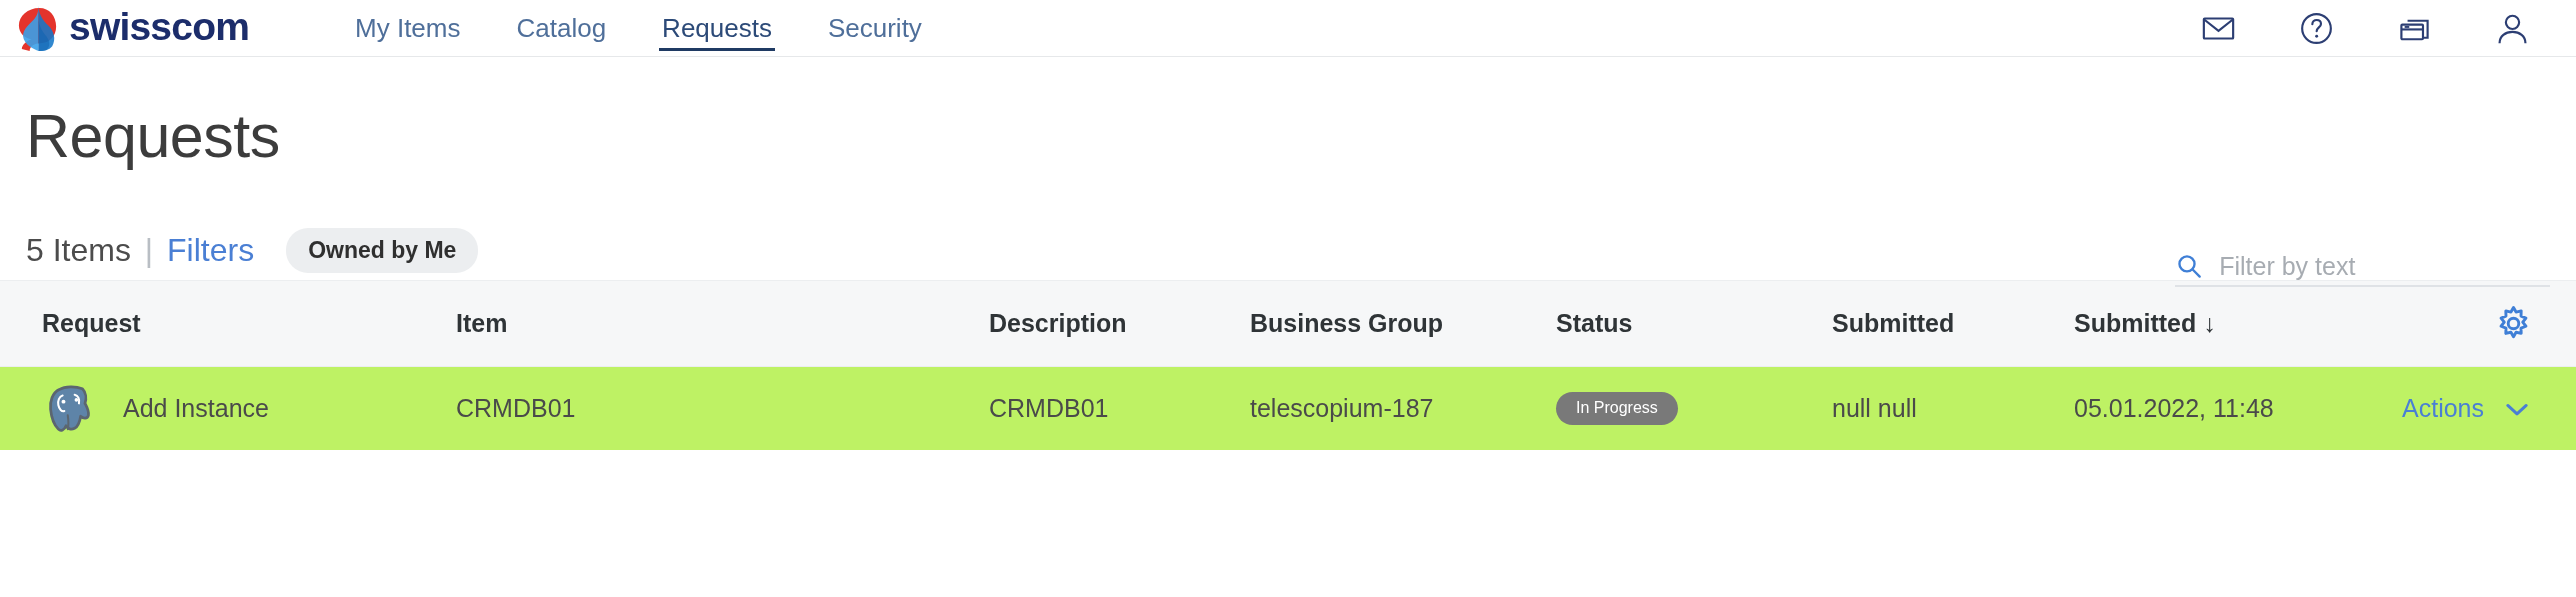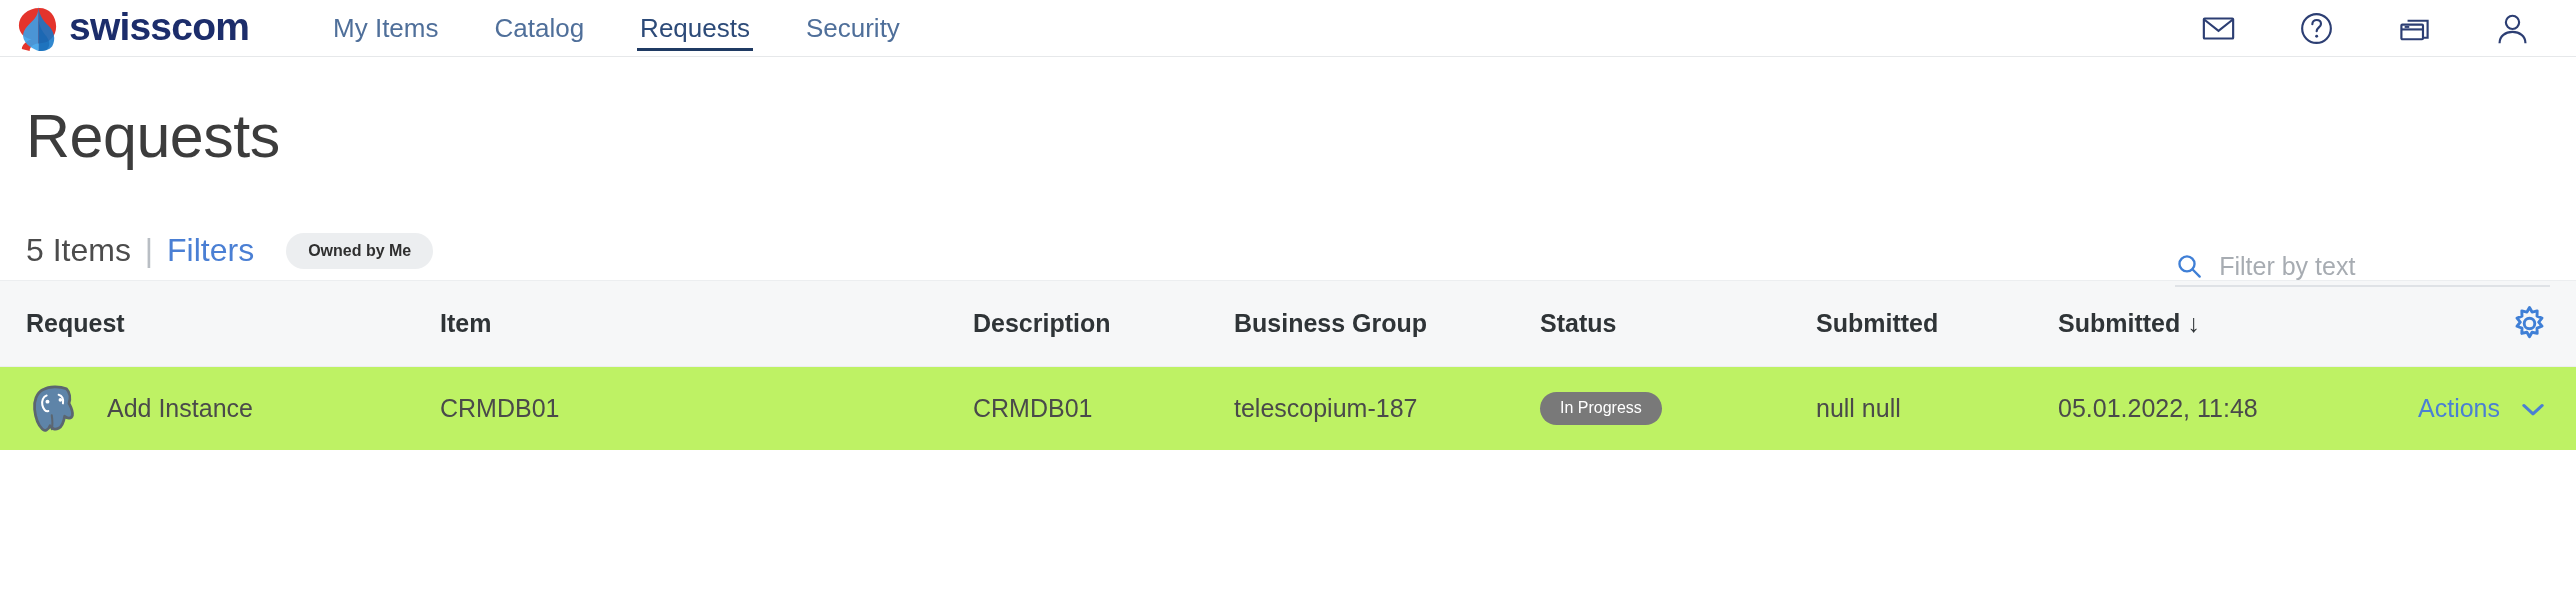--- a/index.html
+++ b/index.html
@@ -34,21 +34,21 @@
     color: #1c2d6b;
     letter-spacing: -0.8px;
     line-height: 1;
     padding-bottom: 3px;
   }
 
   .mainnav {
     display: flex;
     align-items: center;
     gap: 56px;
-    margin-left: 84px;
+    margin-left: 106px;
     height: 57px;
   }
   .navitem {
     position: relative;
     font-size: 26px;
     color: #4f6f9a;
     line-height: 57px;
     height: 57px;
     white-space: nowrap;
     cursor: pointer;
@@ -97,21 +97,21 @@
     color: #4c4c4c;
     white-space: nowrap;
   }
   .countline .sep { color: #b9bec4; padding: 0 5px; }
   .countline .flink { color: #4a7fd4; cursor: pointer; }
   .chip {
     margin-left: 32px;
     background: #eceef0;
     border-radius: 22px;
     padding: 9px 22px;
-    font-size: 16px;
+    font-size: 23px;
     font-weight: 700;
     color: #2f2f2f;
     white-space: nowrap;
     cursor: pointer;
   }
   .searchwrap {
     margin-left: auto;
     display: flex;
     align-items: center;
     gap: 16px;
@@ -129,21 +129,21 @@
     color: #3c3c3c;
     width: 100%;
   }
   .searchinput::placeholder { color: #a7acb2; }
 
   
   .tbl { width: 2576px; }
   .trow {
     display: flex;
     align-items: center;
-    padding: 0 26px;
+    padding: 0 42px;
   }
   .thead {
     background: #f6f7f8;
     height: 87px;
     border-top: 1px solid #eceef0;
     border-bottom: 1px solid #eceef0;
   }
   .tbody-row {
     height: 83px;
     background: #bef264;

